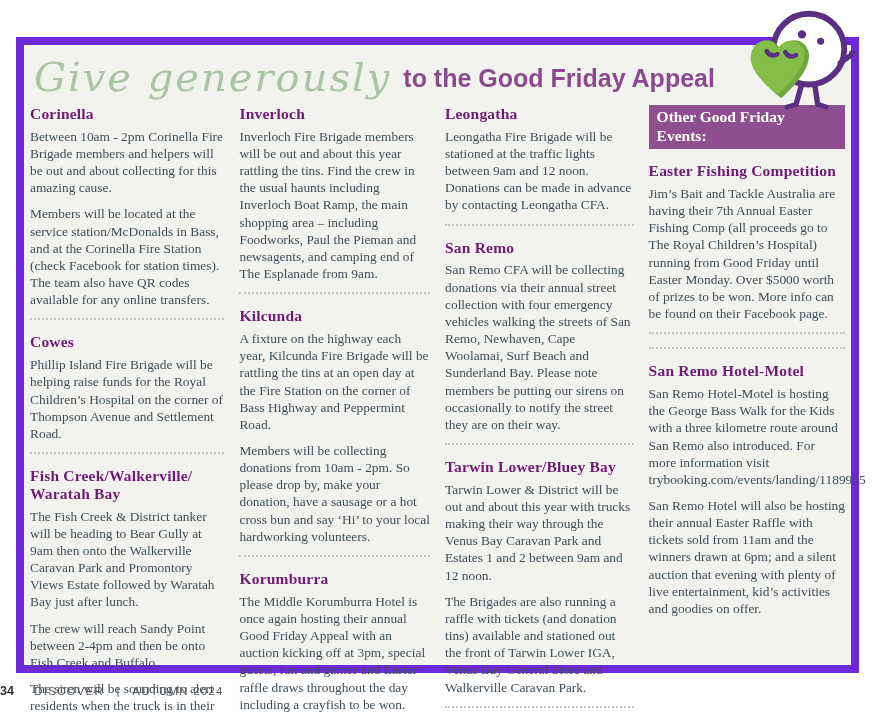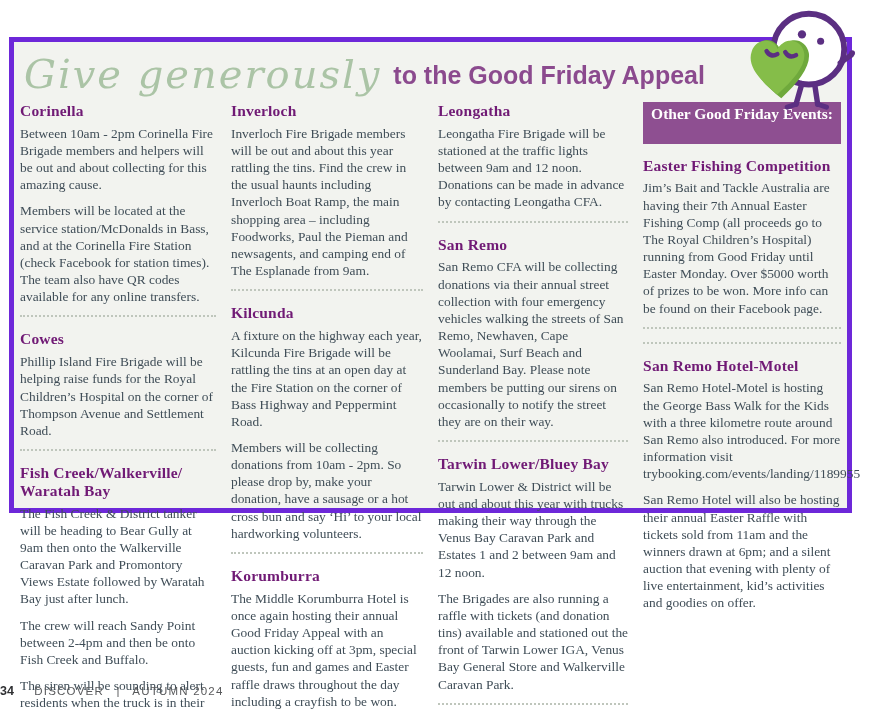--- a/index.html
+++ b/index.html
@@ -3,22 +3,22 @@
 <meta charset="utf-8">
 <style>
   * { box-sizing: border-box; }
   html,body { margin:0; padding:0; }
   body {
     width:890px; height:713px; position:relative; overflow:hidden;
     background:#ffffff;
     font-family:"Liberation Serif", serif;
   }
   .sheet {
-    position:absolute; left:9px; top:37px; width:843px; height:476px;
-    border:5px solid #6d28d9; background:#f2f3ef;
+    position:absolute; left:16px; top:37px; width:843px; height:636px;
+    border:8px solid #6d28d9; background:#f2f3ef;
   }
   .title-row { padding:12px 10px 2px 10px; white-space:nowrap; }
   .script {
     font-family:"DejaVu Serif", serif; font-style:italic; font-weight:400;
     color:#abc4a6; font-size:40px; letter-spacing:2px; line-height:1;
   }
   .title-main {
     font-family:"Liberation Sans", sans-serif; font-weight:700;
     color:#8b4a8e; font-size:25px; margin-left:12px; vertical-align:4px;
   }
@@ -33,21 +33,21 @@
     letter-spacing:0.2px;
   }
   p.body {
     color:#3f4d57; font-size:13.4px; line-height:1.28; margin:0 0 9px 0;
   }
   p.body:last-child { margin-bottom:0; }
   .divider { border-top:2px dotted #bfc6bc; margin:10px 0 13px 0; height:0; }
   .events-header {
     background:#8e4f91; color:#ffffff; font-weight:700; font-size:15.5px;
     font-family:"Liberation Serif", serif;
-    padding:3px 8px 20px 8px; margin:0 0 13px 0; line-height:1.2;
+    padding:3px 8px 4px 8px; margin:0 0 13px 0; line-height:1.2;
   }
   .footer {
     position:absolute; left:0; top:684px;
     font-family:"Liberation Sans", sans-serif; font-size:11.5px;
     color:#58595b; letter-spacing:1.2px;
   }
   .footer .pagenum { font-weight:700; color:#2f3033; margin-right:16px; letter-spacing:0; font-size:12.5px; }
   .mascot {
     position:absolute; right:32px; top:0px; width:118px; height:118px; z-index:3;
   }

